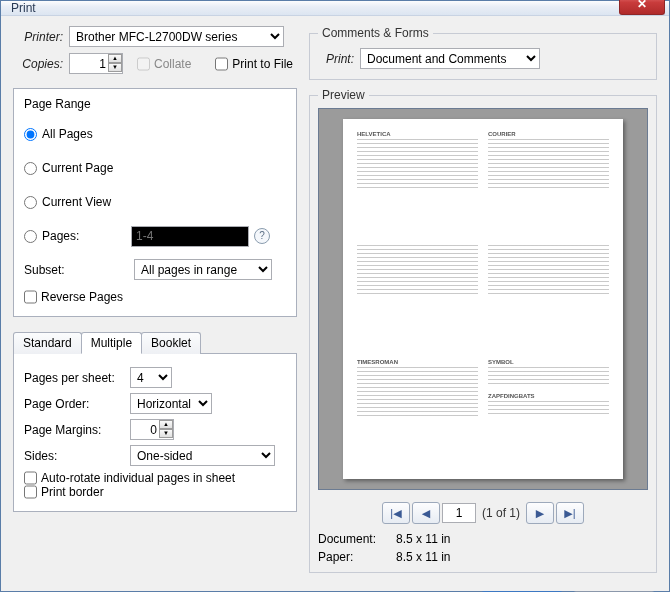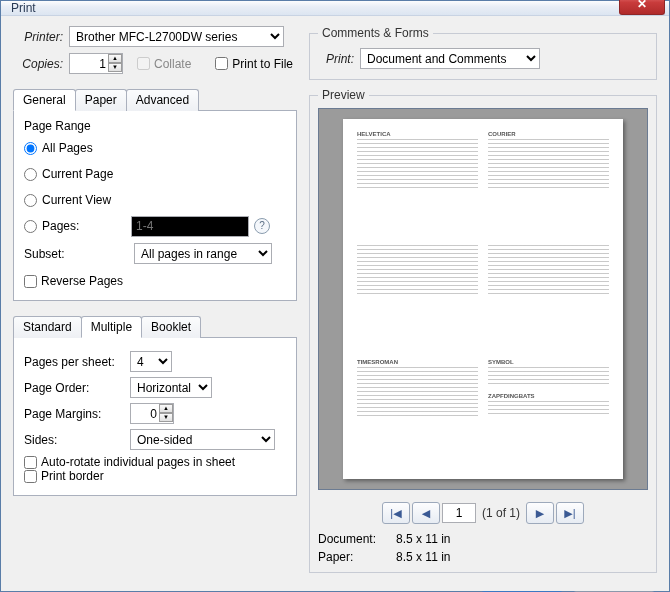--- a/index.html
+++ b/index.html
@@ -12,28 +12,28 @@
   .left-col { width: 284px; display: flex; flex-direction: column; }
   .right-col { flex: 1; display: flex; flex-direction: column; }
   .row { display: flex; align-items: center; margin-bottom: 6px; gap: 6px; }
   .row label { color: #222; font-style: italic; }
   select.drop { border: 1px solid #abadb3; background: #fff; height: 21px; padding: 0 2px; }
   .printer-select { width: 215px; }
   input.spin { width: 54px; height: 21px; border: 1px solid #abadb3; text-align: right; padding-right: 16px; }
   .spin-wrap { position: relative; display: inline-block; }
   .spin-btns { position: absolute; right: 1px; top: 1px; width: 14px; display: flex; flex-direction: column; }
   .spin-btns div { height: 9px; background: linear-gradient(#fafafa,#e0e0e0); border: 1px solid #9c9c9c; font-size: 6px; line-height: 6px; text-align: center; cursor: pointer; }
-  .chk { display: flex; align-items: center; gap: 4px; }
+  .chk { display: flex; gap: 4px; }
   .chk input { margin: 0; }
   .tabs { display: flex; position: relative; top: 1px; z-index: 1;}
   .tab { padding: 3px 9px; border: 1px solid #aab0bd; background: linear-gradient(#fbfcfd, #eef0f4); border-bottom: none; border-radius: 3px 3px 0 0; cursor: pointer; margin-right: -1px; }
   .tab.active { background: #fff; border-bottom: 1px solid #fff; position: relative; z-index: 2; }
   .tabpanel { border: 1px solid #aab0bd; background: #fff; padding: 8px 10px 12px 10px; }
   .group-label { }
-  .radio-row { display: flex; align-items: center; gap: 5px; margin: 4px 0; height: 22px; }
+  .radio-row { display: flex; align-items: center; gap: 5px; margin: 12px 0; height: 22px; }
   .radio-row input { margin: 0; }
   .pages-field { width: 118px; height: 21px; border: 1px solid #abadb3; padding: 0 4px; color: #888; background:#000000; }
   .help-circ { width: 16px; height: 16px; border: 1px solid #8a9cae; border-radius: 50%; text-align: center; line-height: 14px; color: #5b6f85; font-size: 10px; background:#f4f7fb; cursor:pointer; }
   .subset-row { display: flex; align-items: center; gap: 6px; margin-top: 6px; }
   .subset-select { width: 138px; }
   fieldset.section { border: 1px solid #c7cbd4; margin: 0 0 8px 0; padding: 6px 8px 8px 8px; }
   fieldset.section legend { padding: 0 4px; color: #333; }
   .opt-row { display: flex; align-items: center; gap: 6px; margin: 5px 0; }
   .lbl-col { width: 100px; }
   .sides-select { width: 145px; }
@@ -89,25 +89,20 @@
           <span class="disabled-label">Collate</span>
         </div>
         <div class="chk" style="margin-left:18px;">
           <input type="checkbox" style="">
           <span>Print to File</span>
         </div>
       </div>
 
       <div class="spacer-top"></div>
 
-      <div class="tabs">
-        <div class="tab active">General</div>
-        <div class="tab">Paper</div>
-        <div class="tab">Advanced</div>
-      </div>
       <div class="tabpanel" style="margin-bottom:14px;">
         <div class="group-label">Page Range</div>
         <div class="radio-row">
           <input type="radio" name="pr" checked="" style="">
           <span>All Pages</span>
         </div>
         <div class="radio-row">
           <input type="radio" name="pr" style="">
           <span>Current Page</span>
         </div>

